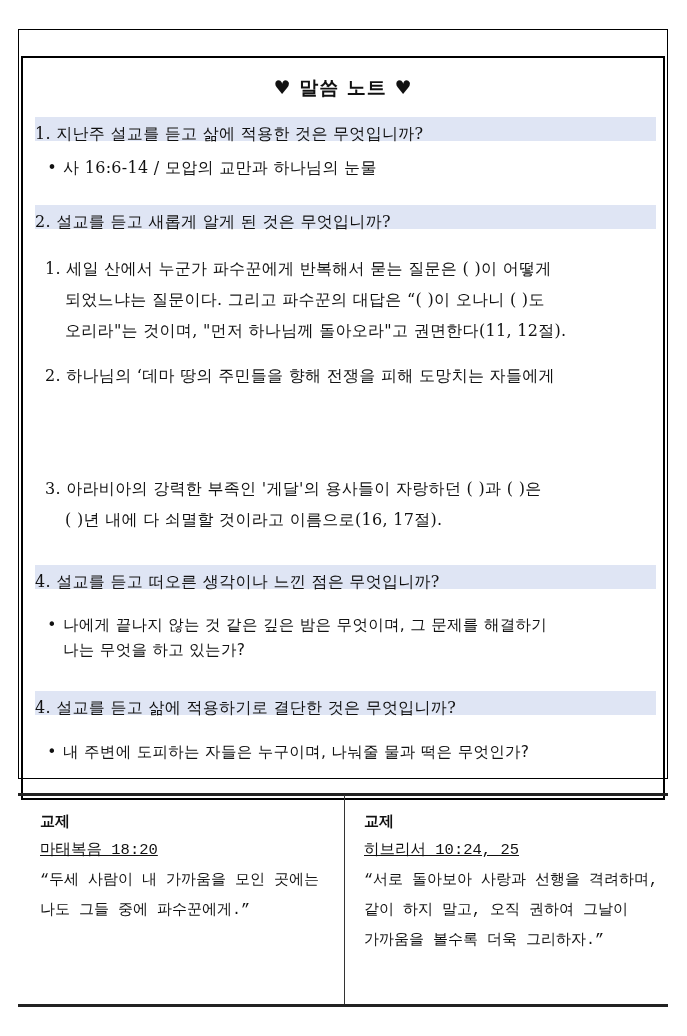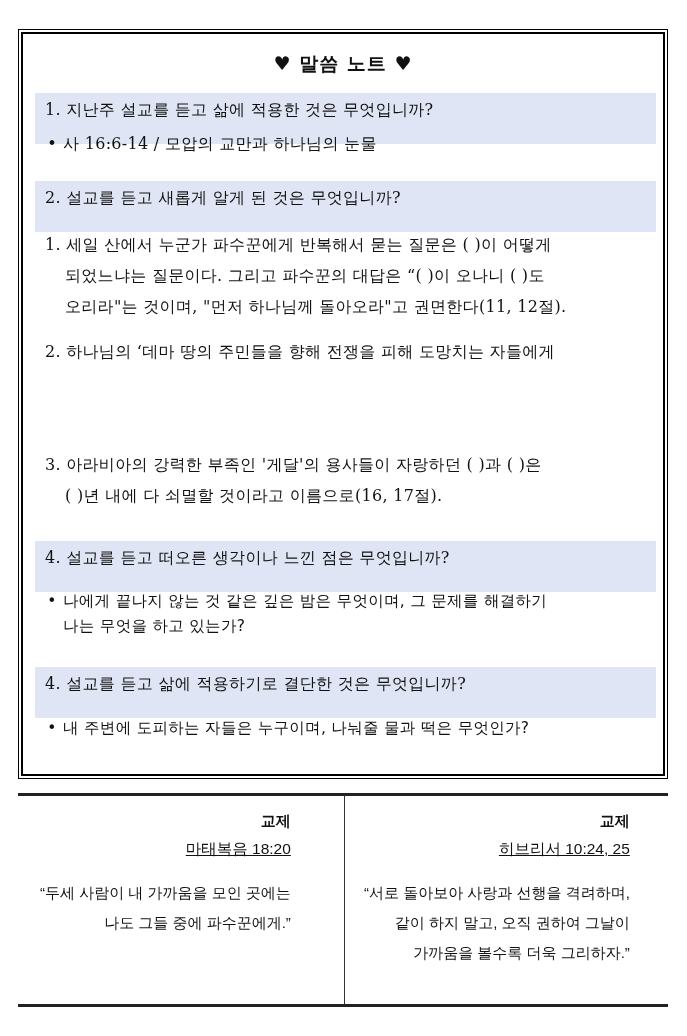--- a/index.html
+++ b/index.html
@@ -11,53 +11,54 @@
   .note-box {
     position: absolute; left: 18px; top: 29px; width: 650px; height: 750px;
     box-sizing: border-box;
     border: 1px solid #000;
     padding: 2px;
   }
   .note-inner {
     width: 100%; height: 100%; box-sizing: border-box;
     border: 2px solid #000;
     position: relative;
+    margin-top: 24px;
   }
   .title {
     position: absolute; left: 0; right: 0; top: 17px;
     text-align: center; font-family: "DejaVu Sans", "Liberation Sans", sans-serif;
     font-weight: bold; font-size: 19px; letter-spacing: 1px;
   }
   .band {
-    position: absolute; left: 12px; width: 621px; height: 51px;
+    position: absolute; left: 12px; width: 621px; height: 24px;
     background: #dfe5f4;
-    font-size: 16px; line-height: 33px; padding-left: 10px; box-sizing: border-box;
+    font-size: 16px; line-height: 33px; box-sizing: border-box;
     letter-spacing: 0.3px;
   }
   .line {
     position: absolute; left: 12px; font-size: 16px; white-space: nowrap; letter-spacing: 0.3px;
   }
   .bullet { display: inline-block; width: 22px; text-align: center; margin-left: 6px; }
   .sans { font-family: "DejaVu Sans", "Liberation Sans", sans-serif; font-size: 15.5px; }
 
   .bottom-top-line {
     position: absolute; left: 18px; top: 793px; width: 650px; height: 3px; background: #222;
   }
   .bottom-bot-line {
     position: absolute; left: 18px; top: 1004px; width: 650px; height: 3px; background: #222;
   }
   .bottom-divider {
     position: absolute; left: 344px; top: 795px; width: 1px; height: 210px; background: #333;
   }
   .col {
     position: absolute; top: 812px;
-    font-family: Liberation Sans, sans-serif; font-size: 15px; color: #111; text-align: right;
+    font-family: Liberation Mono, monospace; font-size: 15px; color: #111;
   }
   .col .label { font-weight: bold; font-size: 15px; margin-bottom: 8px; }
-  .col .ref { text-decoration: underline; font-size: 15.5px; margin-bottom: 18px; }
+  .col .ref { text-decoration: underline; font-size: 15.5px; margin-bottom: 6px; }
   .col .verse { line-height: 30px; font-size: 15px; }
 </style>
 </head>
 <body>
 
 <div class="note-box">
   <div class="note-inner">
     <div class="title">♥ 말씀 노트 ♥</div>
 
     <div class="band" style="top:59px">1. 지난주 설교를 듣고 삶에 적용한 것은 무엇입니까?</div>

